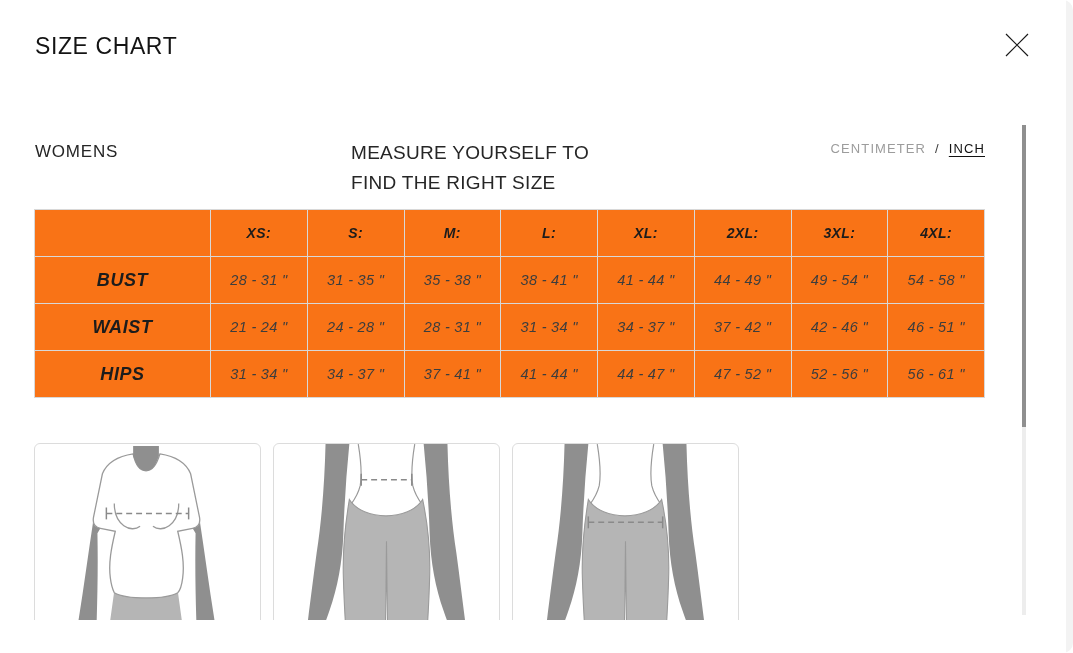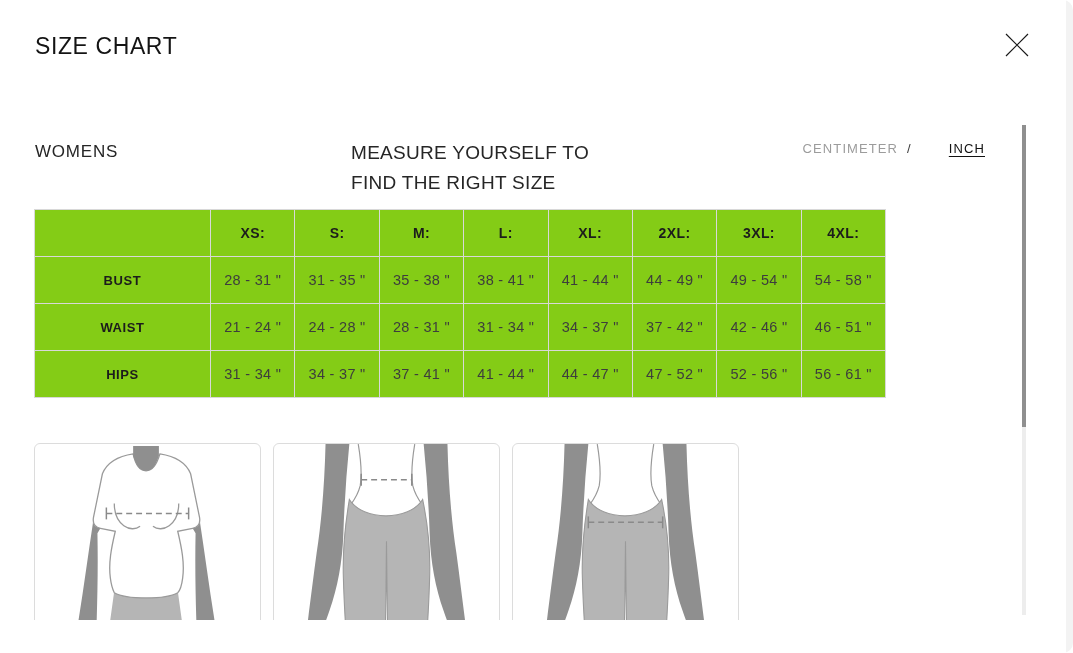--- a/index.html
+++ b/index.html
@@ -15,29 +15,29 @@
   .womens{position:absolute;left:35px;top:142px;font-size:17px;letter-spacing:.8px;color:#262626;}
 
   .instruction{position:absolute;left:351px;top:138px;width:265px;font-size:19px;
                line-height:30px;letter-spacing:.3px;color:#262626;}
 
   .unit-toggle{position:absolute;top:141px;right:88px;font-size:13px;letter-spacing:1.1px;
                display:flex;align-items:baseline;gap:9px;}
   .unit-cm{color:#9c9c9c;cursor:pointer;margin-left:16px;}
   .unit-sep{color:#3a3a3a;}
   .unit-inch{color:#111;text-decoration:underline;text-underline-offset:3px;cursor:pointer;
-             font-weight:500;margin-left:28px;}
-
-  table.size{position:absolute;left:34px;top:209px;width:852px;border-collapse:collapse;
-             table-layout:fixed;background:#84cc16;}
+             font-weight:500;}
+
+  table.size{position:absolute;left:34px;top:209px;width:951px;border-collapse:collapse;
+             table-layout:fixed;background:#f97316;font-style:italic;}
   table.size col.first{width:176px;}
   table.size th,table.size td{border:1px solid #d8d8d8;height:46px;text-align:center;
              vertical-align:middle;padding:0;}
   table.size thead th{font-size:14px;font-weight:600;color:#1c1c1c;letter-spacing:.4px;}
-  td.rlabel{font-size:13px;font-weight:600;letter-spacing:.6px;color:#1c1c1c;}
+  td.rlabel{font-size:18px;font-weight:600;letter-spacing:.6px;color:#1c1c1c;}
   td.val{font-size:14.5px;font-weight:500;color:#3d3d3d;letter-spacing:.3px;}
 
   .cards{position:absolute;left:34px;top:443px;height:177px;overflow:hidden;
          display:flex;gap:12px;}
   .card{flex:none;width:227px;height:230px;border:1px solid #dcdcdc;border-radius:6px;
         background:#fff;overflow:hidden;box-sizing:border-box;}
   .card svg{display:block;}
 
   .sb-track{position:absolute;left:1022px;top:125px;width:4px;height:490px;background:#ededed;}
   .sb-thumb{width:4px;height:302px;background:#8f8f8f;cursor:pointer;}

